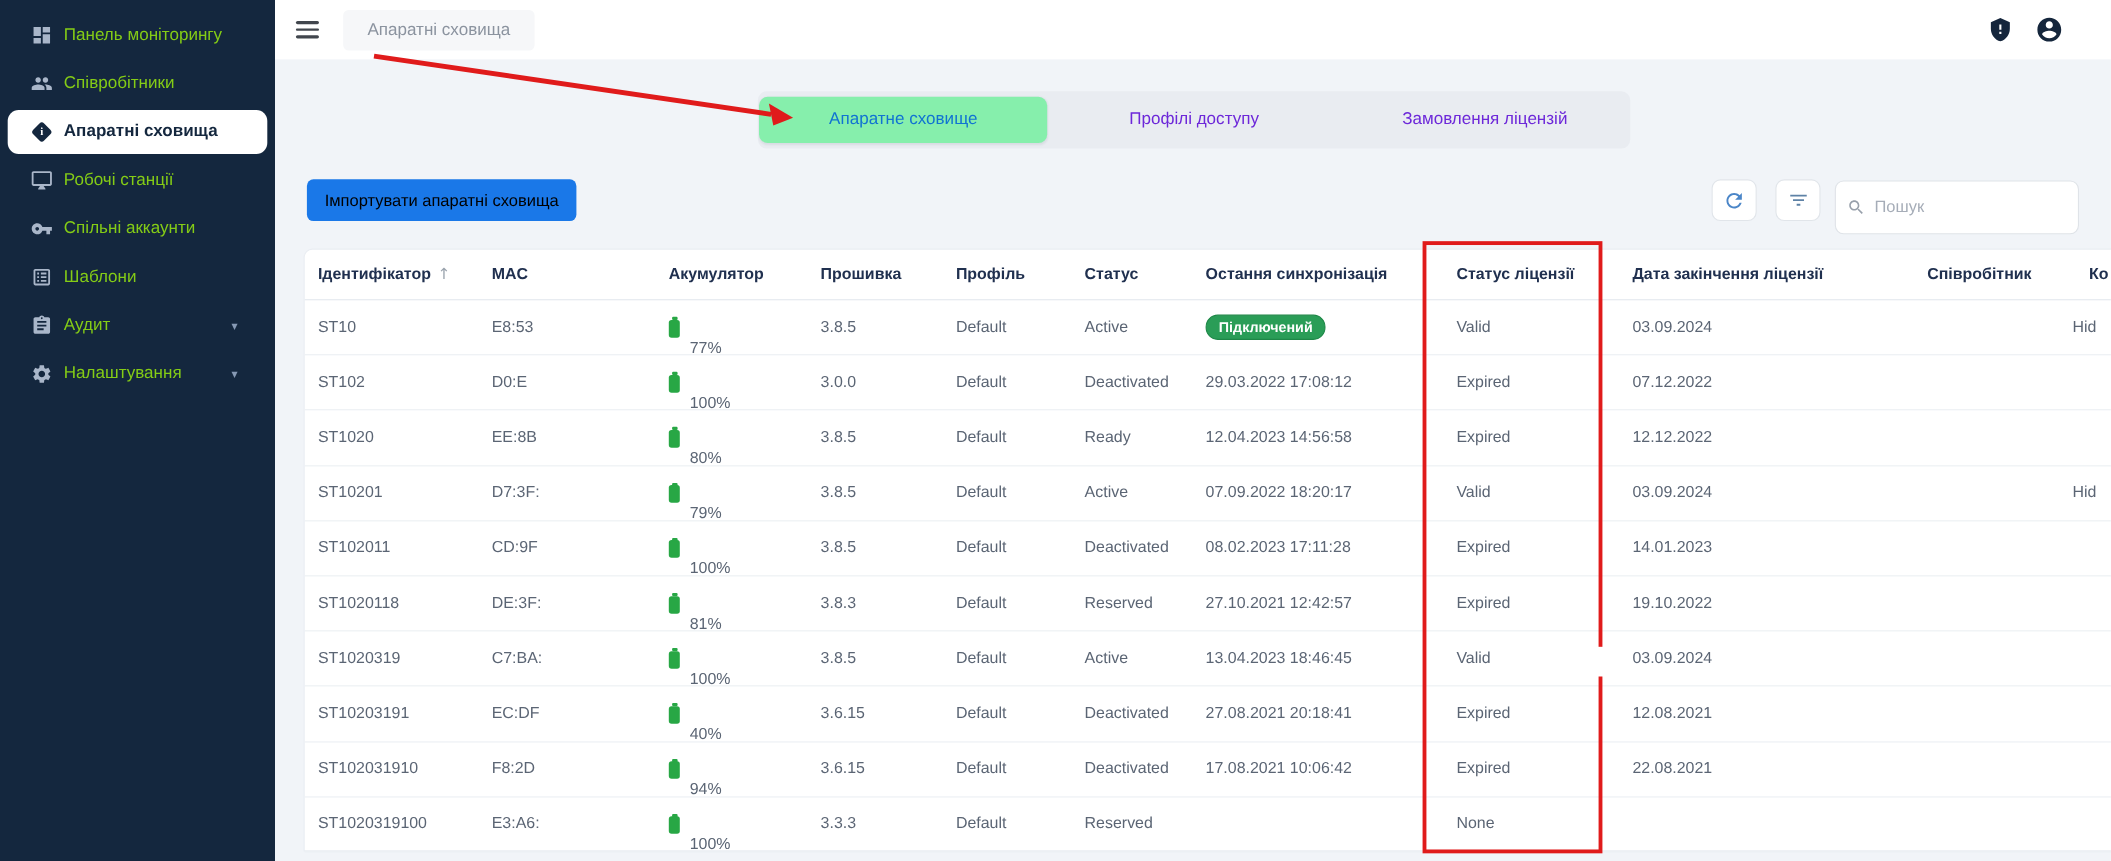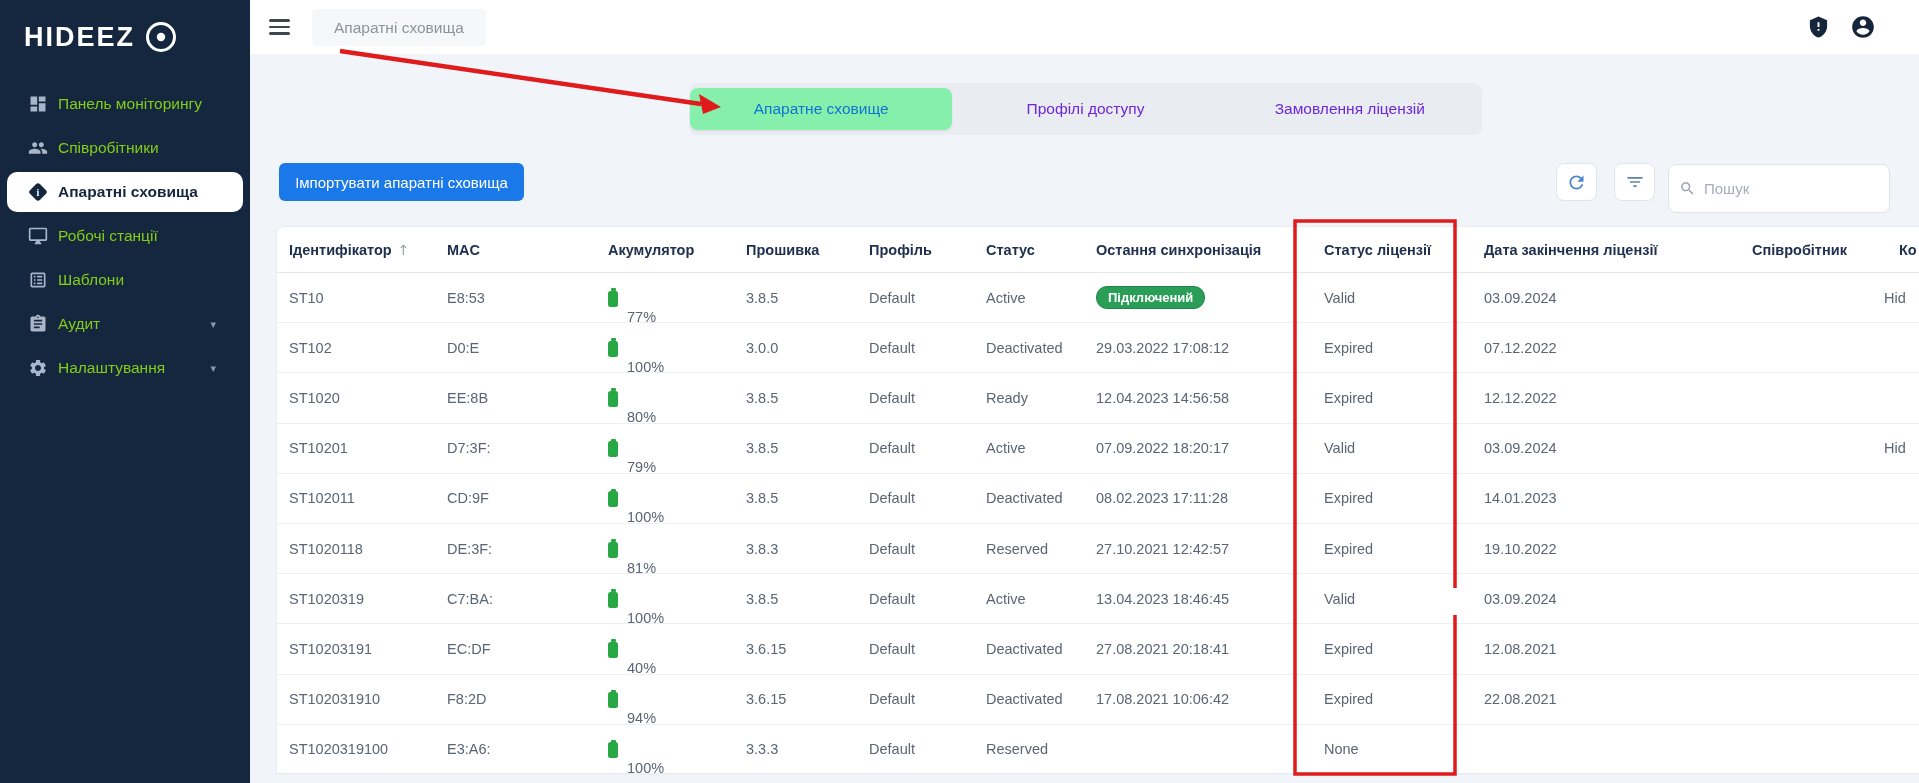--- a/index.html
+++ b/index.html
@@ -35,21 +35,21 @@
   .ic-account { right:43px; }
 
   
   .tabbar { position:absolute; left:689px; top:83px; width:793px; height:52px; background:#e9ecf1; border-radius:8px;
             display:flex; align-items:center; z-index:2; }
   .tab { flex:1; height:42px; margin:0 1px; display:flex; align-items:center; justify-content:center;
          color:#6d28d9; font-size:15.5px; cursor:pointer; border-radius:8px; }
   .tab.active { background:#86efac; color:#1173d2; font-weight:400; box-shadow:0 1px 2px rgba(25,40,70,.08); }
 
   
-  .btn-import { position:absolute; left:279px; top:163px; width:245px; height:38px; background:#1a78e8; color:#ffffff;
+  .btn-import { position:absolute; left:279px; top:163px; width:245px; height:38px; background:#1a78e8; color:#000000;
                 font-size:15px; border:none; border-radius:6px; cursor:pointer; z-index:2;
                 font-family:"Liberation Sans","DejaVu Sans",sans-serif; }
   .icon-btn { position:absolute; top:163px; width:41px; height:38px; background:#fff; border:1px solid #e1e5ea;
               border-radius:8px; display:flex; align-items:center; justify-content:center; cursor:pointer; z-index:2; }
   .btn-refresh { left:1556px; }  .btn-refresh svg { width:21px; height:21px; fill:#4b86c8; }
   .btn-filter { left:1614px; }   .btn-filter svg { width:20px; height:20px; fill:#5e82a6; }
   .searchbox { position:absolute; left:1668px; top:164px; width:222px; height:49px; background:#fff; border:1px solid #dfe3e8;
                border-radius:8px; display:flex; align-items:center; padding:0 10px; z-index:2; }
   .searchbox svg { width:17px; height:17px; fill:#98a0ab; flex:0 0 17px; }
   .searchbox input { border:none; outline:none; margin-left:8px; width:170px; font-size:15px; color:#3c4350;
@@ -75,27 +75,20 @@
   .pill { background:#2a9d57; border:1px solid #1e8747; color:#fff; font-size:13px; font-weight:700;
           padding:3px 11px; border-radius:11px; }
 
   
   .annot { position:absolute; left:0; top:0; width:1919px; height:783px; z-index:9; pointer-events:none; }
 </style>
 </head>
 <body>
 
 <div class="sidebar">
-  <div class="logo">
-    <span class="logo-text">HIDEEZ</span>
-    <svg width="34" height="34" viewBox="0 0 34 34">
-      <circle cx="17" cy="17" r="13.5" fill="none" stroke="#fff" stroke-width="3"></circle>
-      <circle cx="17" cy="17" r="4.2" fill="#fff"></circle>
-    </svg>
-  </div>
   <div class="nav">
     <div class="nav-item">
       <span class="ic"><svg viewBox="0 0 24 24">
             <path d="M3 13h8V3H3v10zm0 8h8v-6H3v6zm10 0h8V11h-8v10zm0-18v6h8V3h-8z"></path>
           </svg></span>
       <span class="lbl">Панель моніторингу</span>
     </div>
     <div class="nav-item">
       <span class="ic"><svg viewBox="0 0 24 24">
             <path d="M16 11c1.66 0 2.99-1.34 2.99-3S17.66 5 16 5c-1.66 0-3 1.34-3 3s1.34 3 3 3zm-8 0c1.66 0 2.99-1.34 2.99-3S9.66 5 8 5C6.34 5 5 6.34 5 8s1.34 3 3 3zm0 2c-2.33 0-7 1.17-7 3.5V19h14v-2.5c0-2.33-4.67-3.5-7-3.5zm8 0c-.29 0-.62.02-.97.05 1.16.84 1.97 1.97 1.97 3.45V19h6v-2.5c0-2.33-4.67-3.5-7-3.5z"></path>
@@ -107,20 +100,26 @@
           <span class="sq"></span>
           <span class="dot">i</span>
         </span>
       <span class="lbl">Апаратні сховища</span>
     </div>
     <div class="nav-item">
       <span class="ic"><svg viewBox="0 0 24 24">
             <path d="M21 2H3c-1.1 0-2 .9-2 2v12c0 1.1.9 2 2 2h7l-2 3v1h8v-1l-2-3h7c1.1 0 2-.9 2-2V4c0-1.1-.9-2-2-2zm0 14H3V4h18v12z"></path>
           </svg></span>
       <span class="lbl">Робочі станції</span>
+    </div>
+    <div class="nav-item">
+      <span class="ic"><svg viewBox="0 0 24 24">
+            <path d="M12.65 10C11.83 7.67 9.61 6 7 6c-3.31 0-6 2.69-6 6s2.69 6 6 6c2.61 0 4.83-1.67 5.65-4H17v4h4v-4h2v-4H12.65zM7 14c-1.1 0-2-.9-2-2s.9-2 2-2 2 .9 2 2-.9 2-2 2z"></path>
+          </svg></span>
+      <span class="lbl">Спільні аккаунти</span>
     </div>
     <div class="nav-item">
       <span class="ic"><svg viewBox="0 0 24 24">
             <path d="M19 5v14H5V5h14m0-2H5c-1.1 0-2 .9-2 2v14c0 1.1.9 2 2 2h14c1.1 0 2-.9 2-2V5c0-1.1-.9-2-2-2zm-8 4h6v2h-6V7zm0 4h6v2h-6v-2zm0 4h6v2h-6v-2zM7 7h2v2H7V7zm0 4h2v2H7v-2zm0 4h2v2H7v-2z"></path>
           </svg></span>
       <span class="lbl">Шаблони</span>
     </div>
     <div class="nav-item">
       <span class="ic"><svg viewBox="0 0 24 24">
             <path d="M19 3h-4.18C14.4 1.84 13.3 1 12 1c-1.3 0-2.4.84-2.82 2H5c-1.1 0-2 .9-2 2v14c0 1.1.9 2 2 2h14c1.1 0 2-.9 2-2V5c0-1.1-.9-2-2-2zm-7 0c.55 0 1 .45 1 1s-.45 1-1 1-1-.45-1-1 .45-1 1-1zm2 14H7v-2h7v2zm3-4H7v-2h10v2zm0-4H7V7h10v2z"></path>

